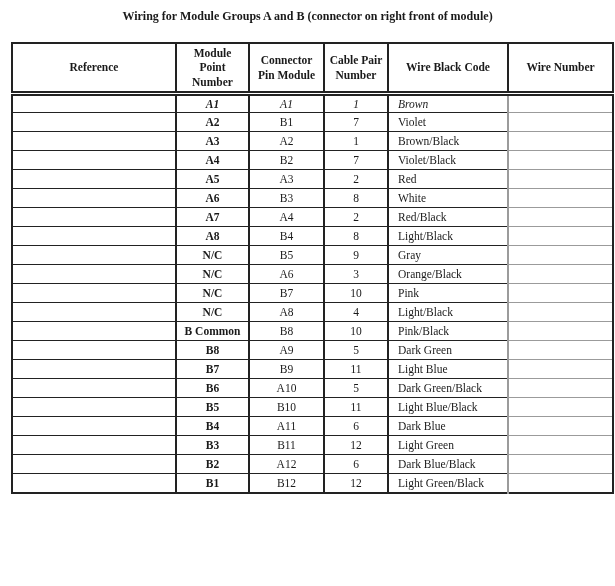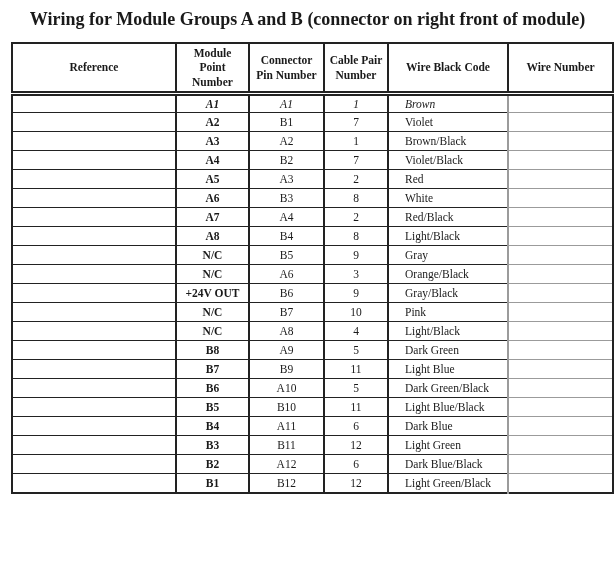--- a/index.html
+++ b/index.html
@@ -21,21 +21,21 @@
     font-family: "Liberation Serif", "DejaVu Serif", serif;
     color: var(--text-color);
     overflow: hidden;
   }
   .doc-title {
     position: absolute;
     top: 9px;
     left: 0;
     width: 615px;
     text-align: center;
-    font-size: 18px;
+    font-size: 12px;
     font-weight: bold;
     margin: 0;
   }
   table.wiring {
     position: absolute;
     left: 11px;
     top: 42px;
     width: 601px;
     border-collapse: collapse;
     table-layout: fixed;
@@ -61,21 +61,21 @@
     height: 19px;
     padding: 0 3px;
     font-size: 11.5px;
     vertical-align: middle;
     border-top: 1px solid var(--line-color);
   }
   td.c-ref   { text-align: left; }
   td.c-mpn   { text-align: center; font-weight: bold; }
   td.c-cpn   { text-align: center; }
   td.c-cab   { text-align: center; }
-  td.c-wcc   { text-align: left; padding-left: 16px; }
+  td.c-wcc   { text-align: left; padding-left: 9px; }
   td.c-wn    {
     text-align: left;
     border-left: 2px solid var(--line-light);
     border-top: 1px solid var(--line-light);
   }
   tbody tr:first-child td { border-top: none; font-style: italic; }
 </style>
 </head>
 <body>
 
@@ -87,21 +87,21 @@
     <col style="width:73px">
     <col style="width:75px">
     <col style="width:64px">
     <col style="width:120px">
     <col style="width:105px">
   </colgroup>
   <thead>
     <tr>
       <th>Reference</th>
       <th>Module Point Number</th>
-      <th>Connector Pin Number</th>
+      <th>Connector Pin Module</th>
       <th>Cable Pair Number</th>
       <th>Wire Black Code</th>
       <th>Wire Number</th>
     </tr>
   </thead>
   <tbody id="table-body">
       <tr>
     <td class="c-ref"></td>
     <td class="c-mpn">A1</td>
     <td class="c-cpn">A1</td>
@@ -176,40 +176,40 @@
       <tr>
     <td class="c-ref"></td>
     <td class="c-mpn">N/C</td>
     <td class="c-cpn">A6</td>
     <td class="c-cab">3</td>
     <td class="c-wcc">Orange/Black</td>
     <td class="c-wn"></td>
   </tr>
       <tr>
     <td class="c-ref"></td>
-    <td class="c-mpn">+24V OUT</td>
-    <td class="c-cpn">B6</td>
-    <td class="c-cab">9</td>
-    <td class="c-wcc">Gray/Black</td>
-    <td class="c-wn"></td>
-  </tr>
-      <tr>
-    <td class="c-ref"></td>
     <td class="c-mpn">N/C</td>
     <td class="c-cpn">B7</td>
     <td class="c-cab">10</td>
     <td class="c-wcc">Pink</td>
     <td class="c-wn"></td>
   </tr>
       <tr>
     <td class="c-ref"></td>
     <td class="c-mpn">N/C</td>
     <td class="c-cpn">A8</td>
     <td class="c-cab">4</td>
     <td class="c-wcc">Light/Black</td>
+    <td class="c-wn"></td>
+  </tr>
+      <tr>
+    <td class="c-ref"></td>
+    <td class="c-mpn">B Common</td>
+    <td class="c-cpn">B8</td>
+    <td class="c-cab">10</td>
+    <td class="c-wcc">Pink/Black</td>
     <td class="c-wn"></td>
   </tr>
       <tr>
     <td class="c-ref"></td>
     <td class="c-mpn">B8</td>
     <td class="c-cpn">A9</td>
     <td class="c-cab">5</td>
     <td class="c-wcc">Dark Green</td>
     <td class="c-wn"></td>
   </tr>

